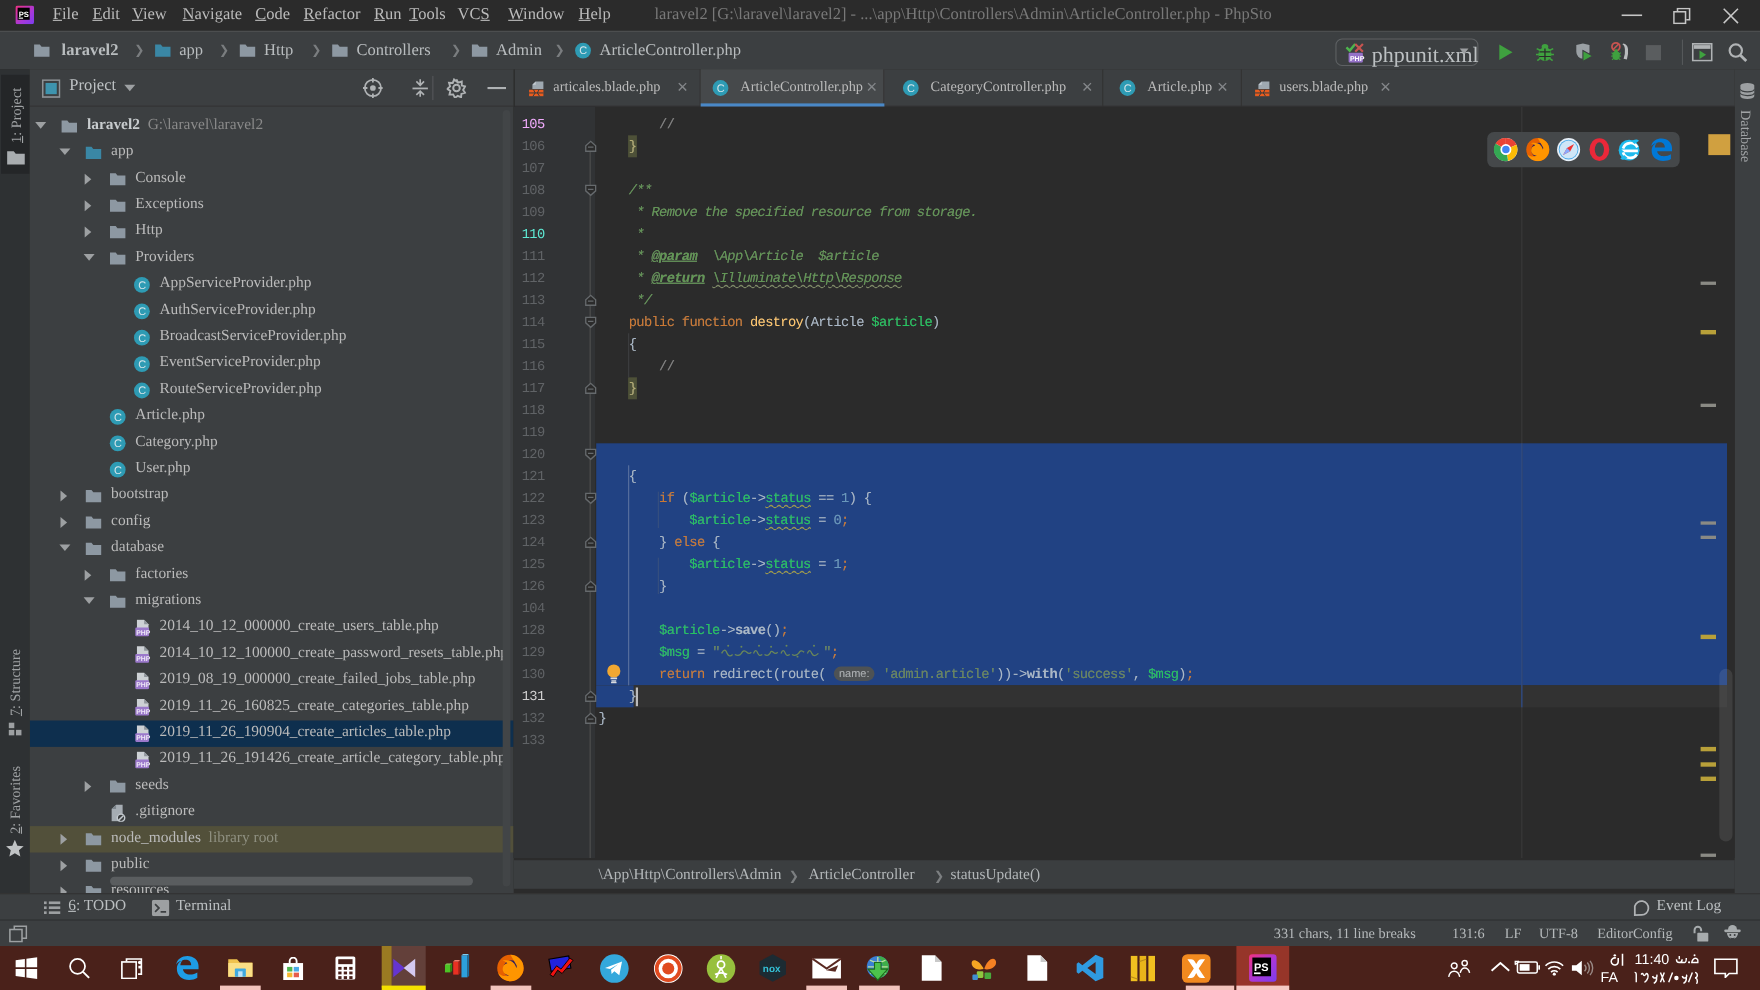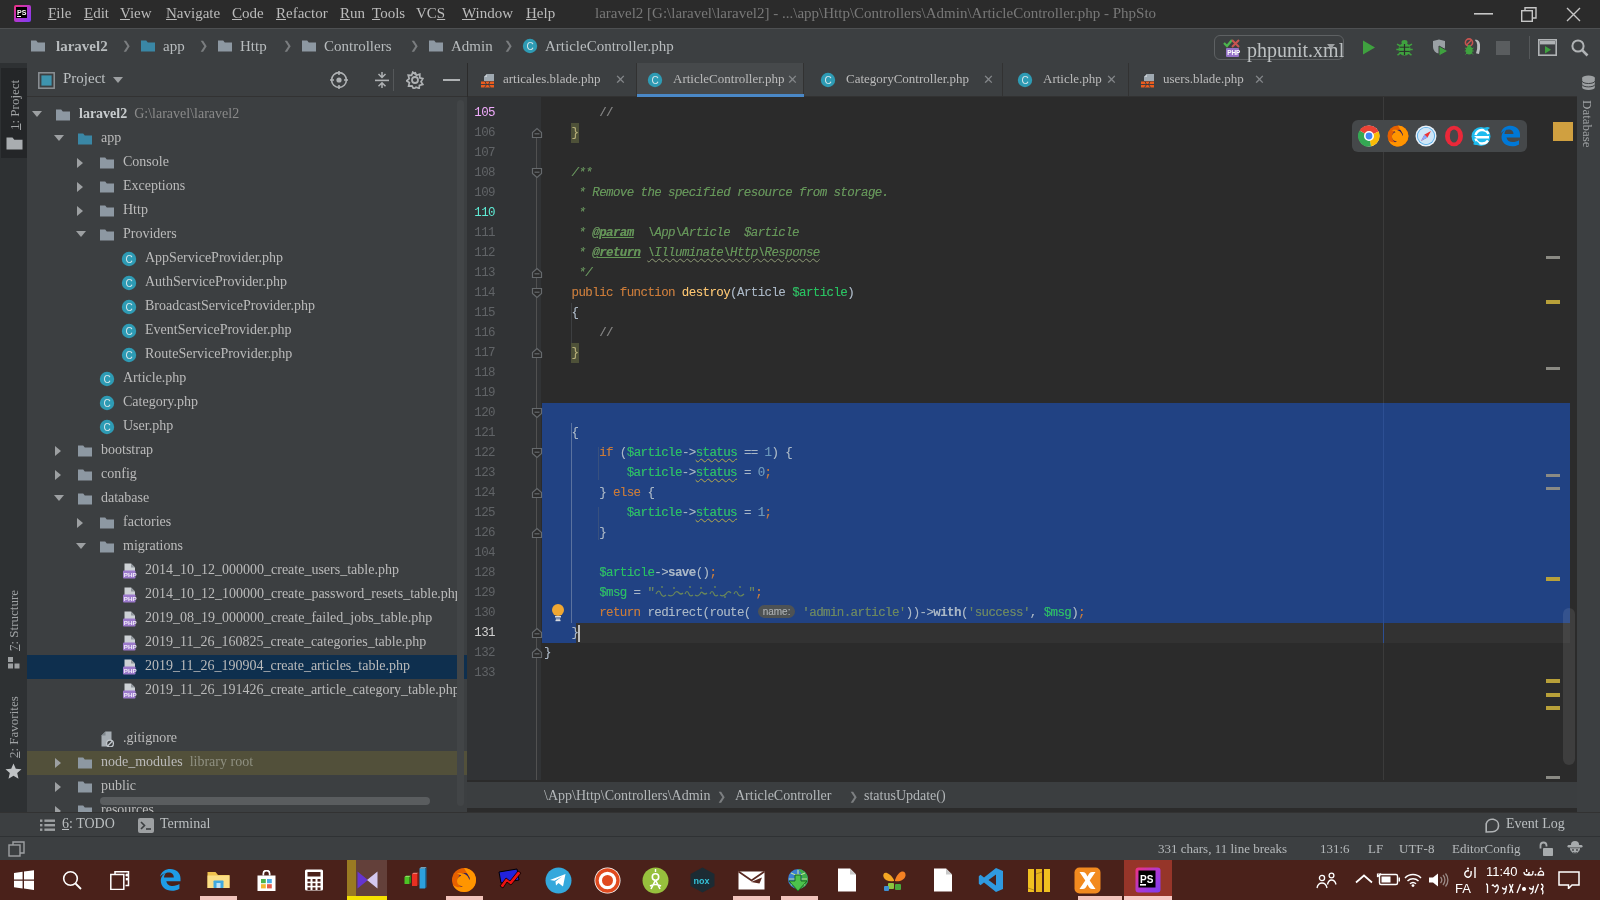--- a/index.html
+++ b/index.html
@@ -416,20 +416,27 @@
         <div class="lbl" style="left:118px">2019_11_26_190904_create_articles_table.php</div>
       </div>
 <div class="trow" style="top:582px;">
         <svg class="ficon" style="left:94px" viewBox="0 0 16 16">
           <path d="M3.5 0.5h6.5l4 4v5H3.5z" fill="#cdd1d5"></path>
           <path d="M10 0.5l4 4h-4z" fill="#90969c"></path>
           <rect x="2" y="7.5" width="12.5" height="8" rx="1" fill="#9b79cb"></rect>
           <text x="2.8" y="13.9" font-family="Liberation Sans" font-weight="bold" font-size="6.2" fill="#f0eaf8">PHP</text>
         </svg>
         <div class="lbl" style="left:118px">2019_11_26_191426_create_article_category_table.php</div>
+      </div>
+<div class="trow" style="top:606px;">
+        <div class="tri-r" style="left:50px"></div>
+        <svg class="ficon" style="left:72px" viewBox="0 0 16 16">
+          <path d="M1 2.5h5.2l1.6 2H15v9H1z" fill="#8d98a2"></path>
+        </svg>
+        <div class="lbl" style="left:96px">seeds</div>
       </div>
 <div class="trow" style="top:654px;background:#52503a;">
         <div class="tri-r" style="left:28px"></div>
         <svg class="ficon" style="left:50px" viewBox="0 0 16 16">
           <path d="M1 2.5h5.2l1.6 2H15v9H1z" fill="#8d98a2"></path>
         </svg>
         <div class="lbl" style="left:74px">node_modules&nbsp; <span style="color:#8f9081">library root</span></div>
       </div>
 <div class="trow" style="top:630px;">
         <svg class="ficon" style="left:72px" viewBox="0 0 16 16">

